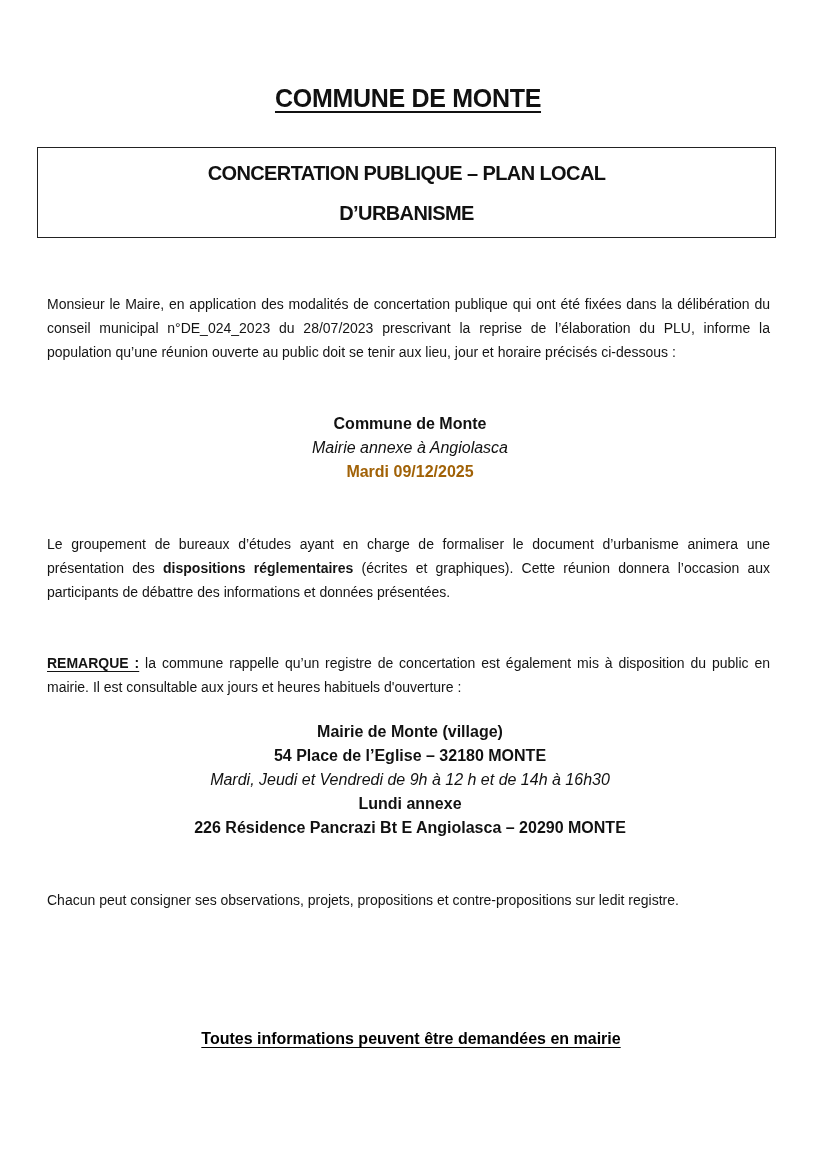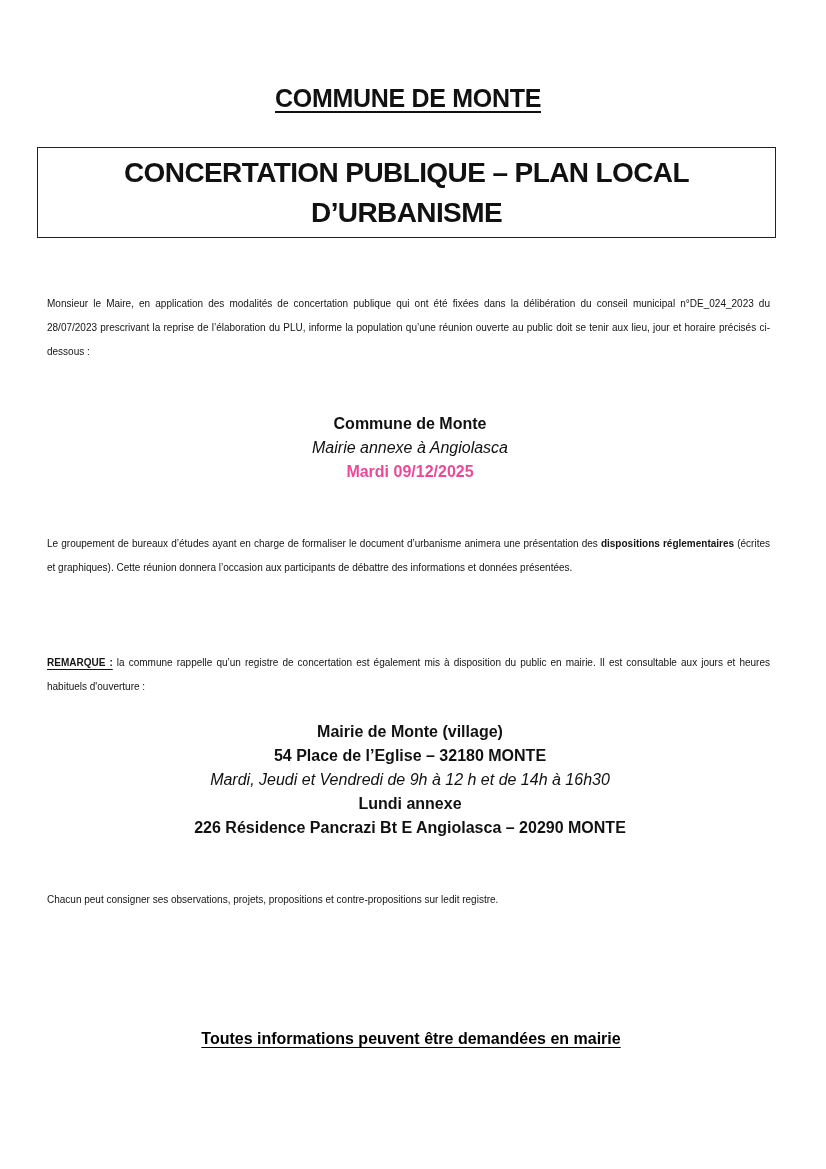--- a/index.html
+++ b/index.html
@@ -39,31 +39,31 @@
       width: 739px;
       height: 91px;
       border: 1px solid #222;
       box-sizing: border-box;
       display: flex;
       flex-direction: column;
       align-items: center;
       justify-content: center;
     }
     .title-box .line {
-      font-size: 28px;
+      font-size: 20px;
       font-weight: bold;
       letter-spacing: -0.6px;
       line-height: 40px;
       color: #111;
     }
     .para {
       position: absolute;
       left: 47px;
       width: 723px;
-      font-size: 10px;
+      font-size: 14px;
       line-height: 24px;
       text-align: justify;
       color: #141414;
     }
     .para b { font-weight: bold; }
     .para-intro { top: 292px; }
     .para-groupement { top: 532px; }
     .para-remarque { top: 651px; }
     .para-chacun { top: 888px; }
     .remark-label {
@@ -76,21 +76,21 @@
       left: 0;
       width: 820px;
       text-align: center;
       font-size: 16px;
       line-height: 24px;
     }
     .meeting-block { top: 412px; }
     .hours-block { top: 720px; }
     .center-block .bold { font-weight: bold; }
     .center-block .italic { font-style: italic; }
-    .center-block .red { color: #ec4899; font-weight: bold; }
+    .center-block .red { color: #a16207; font-weight: bold; }
     .center-block div { white-space: nowrap; }
     .footer-note {
       position: absolute;
       top: 1030px;
       left: 0;
       width: 822px;
       text-align: center;
     }
     .footer-note span {
       font-size: 16px;

